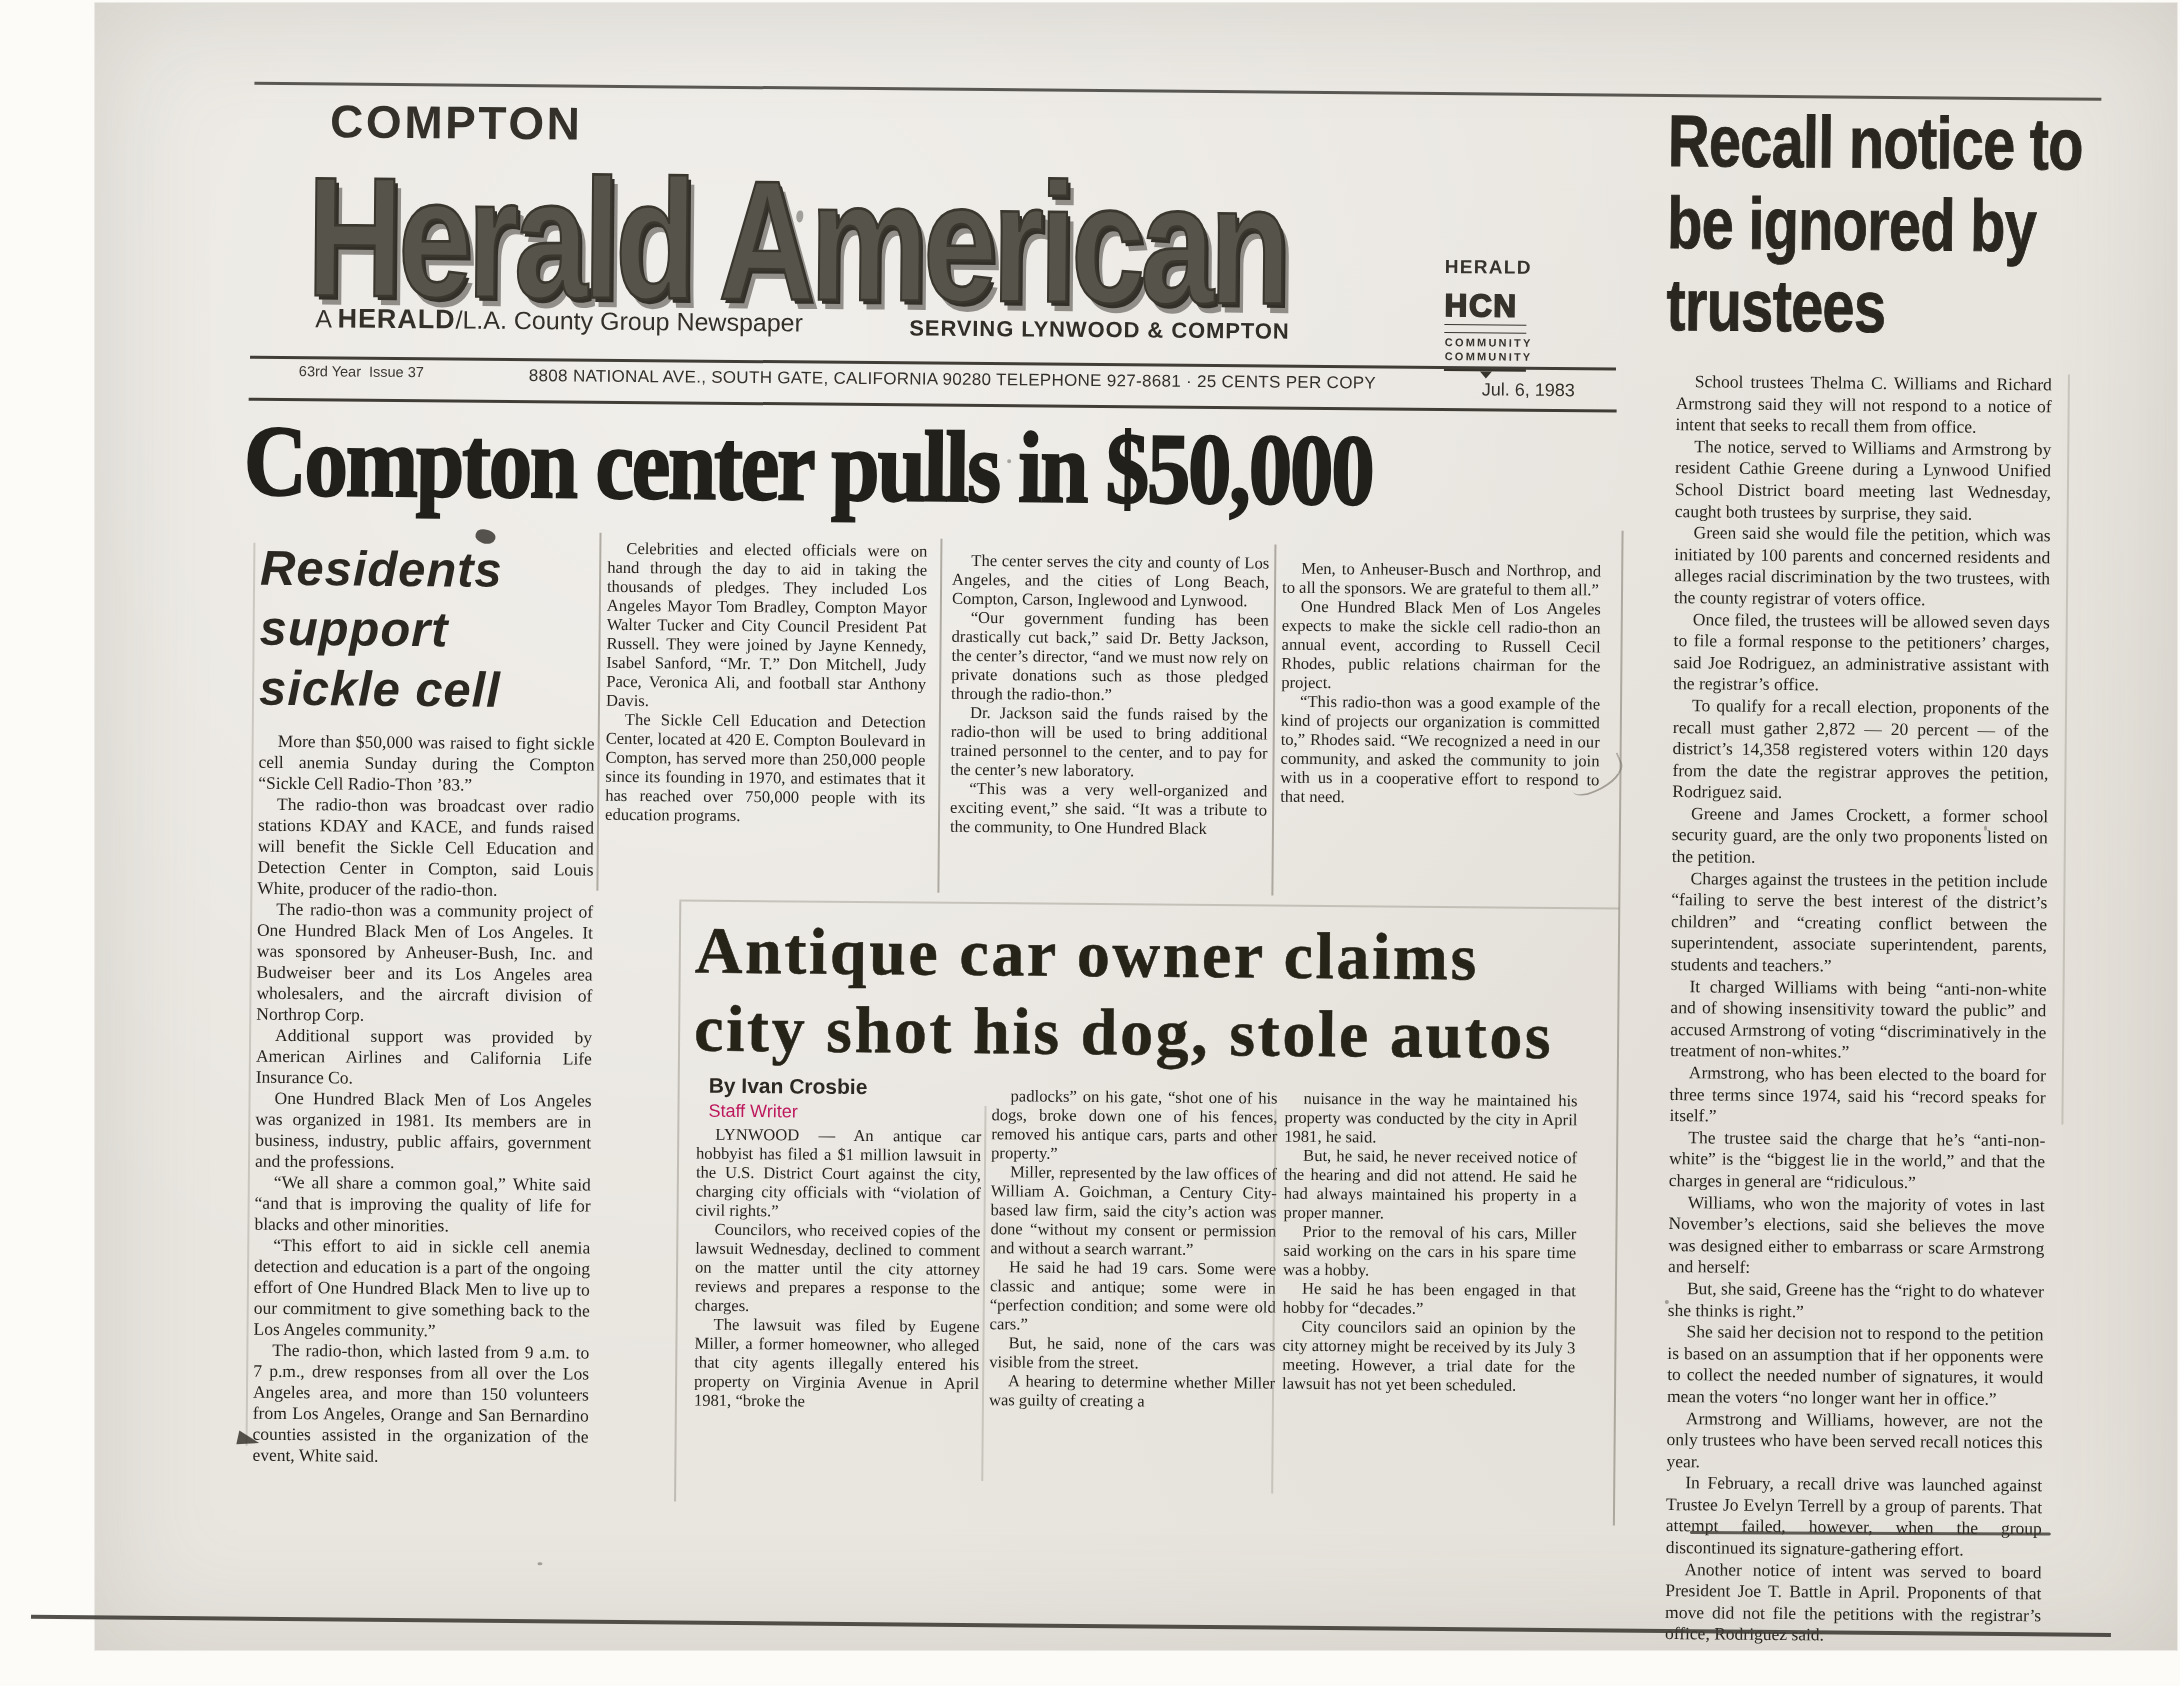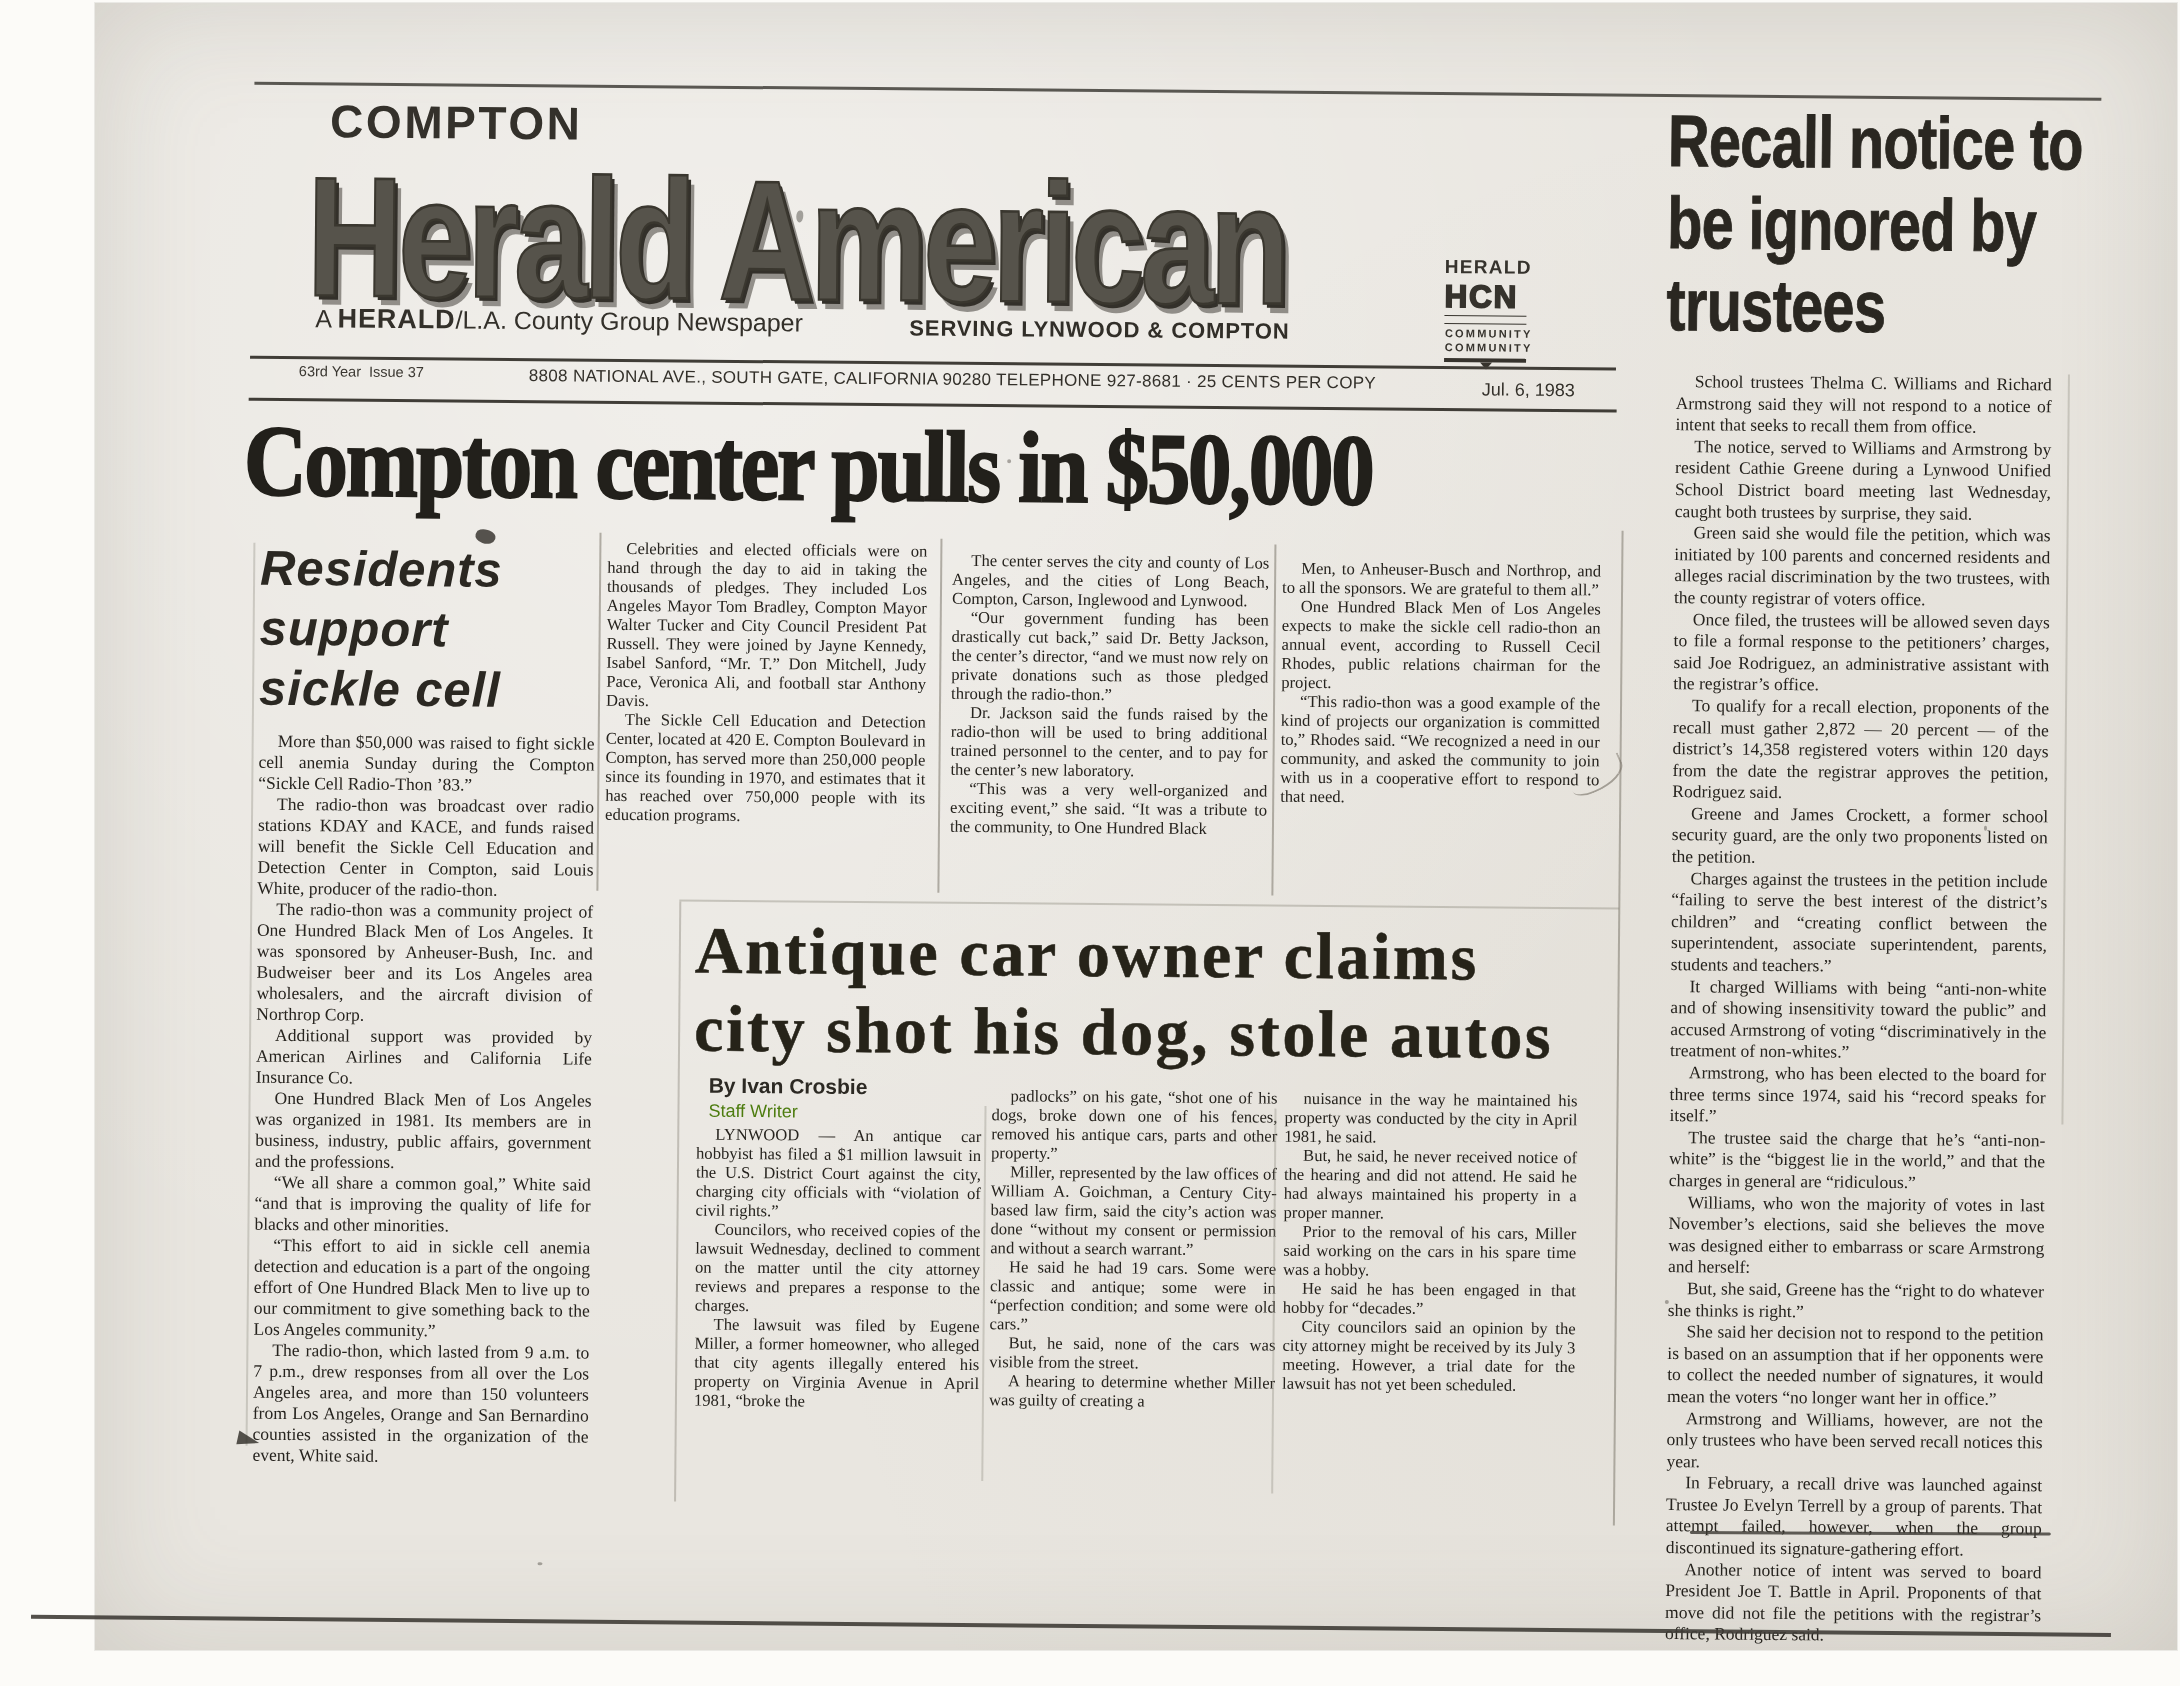--- a/index.html
+++ b/index.html
@@ -57,21 +57,21 @@
     position:absolute;left:312px;top:310px;
     font:400 25px "Liberation Sans",sans-serif;color:#33302a;white-space:nowrap;
   }
   .tagline .brand{font-weight:700;font-size:27px;letter-spacing:0.9px;}
   .serving{
     position:absolute;left:906px;top:317px;
     font:700 22px "Liberation Sans",sans-serif;letter-spacing:0.9px;color:#312e28;white-space:nowrap;
   }
   .hcn{position:absolute;left:1441px;top:254px;width:89px;color:#36332d;}
   .hcn-top{font:700 19px/1.05 "Liberation Sans",sans-serif;letter-spacing:1.3px;}
-  .hcn-acronym{font:700 31.5px/1.0 "Liberation Sans",sans-serif;letter-spacing:1.7px;margin-top:4px;-webkit-text-stroke:1.7px #36332d;}
+  .hcn-acronym{font:700 31.5px/1.0 "Liberation Sans",sans-serif;letter-spacing:1.7px;margin-top:13px;-webkit-text-stroke:1.7px #36332d;}
   .hcn-rules{width:82px;height:6.8px;border-top:1.7px solid #36332d;border-bottom:1.7px solid #36332d;margin:2.6px 0 3.4px 0;}
   .hcn-small{font:700 11px/1.25 "Liberation Sans",sans-serif;letter-spacing:2.2px;text-align:center;}
   .hcn-foot{position:relative;width:82px;height:3.4px;background:#36332d;margin-top:3.4px;}
   .hcn-foot::after{
     content:"";position:absolute;left:36px;top:3.4px;
     border-left:6px solid transparent;border-right:6px solid transparent;border-top:7.7px solid #36332d;
   }
 
   
   .issue{position:absolute;left:296px;top:370px;font:400 14.5px "Liberation Sans",sans-serif;color:#3a3731;white-space:pre;}
@@ -111,21 +111,21 @@
   .col-a{left:606px;top:543px;width:320px;}
   .col-b{left:951px;top:552px;width:317px;}
   .col-c{left:1281px;top:557px;width:319px;}
   .car-col1{left:700px;top:1128px;width:285px;}
   .car-col2{left:995px;top:1087px;width:286px;}
   .car-col3{left:1288px;top:1087px;width:293px;}
   .recall-body{left:1673px;top:366px;width:376px;}
   .recall-body p{font-size:17.5px;line-height:21.6px;}
 
   .byline{position:absolute;left:712px;top:1077px;font:700 21px "Liberation Sans",sans-serif;color:#2c2923;}
-  .byrole{position:absolute;left:712px;top:1104px;font:400 18px "Liberation Sans",sans-serif;color:#4d7c0f;}
+  .byrole{position:absolute;left:712px;top:1104px;font:400 18px "Liberation Sans",sans-serif;color:#be185d;}
 
   .end-rule{position:absolute;left:1697px;top:1525px;width:361px;height:3.4px;background:#3b3832;
     transform:rotate(-.25deg);opacity:.8;border-radius:1.7px;}
 
   
   .blot{position:absolute;background:rgba(42,39,33,.78);border-radius:55% 45% 60% 50%;}
   .blot1{left:474px;top:535px;width:20.4px;height:13.6px;transform:rotate(18deg);}
   .blot2{left:792px;top:213px;width:6.8px;height:12px;opacity:.5;}
   .mark-arrow{position:absolute;left:244px;top:1440px;width:0;height:0;
     border-top:8.5px solid transparent;border-bottom:6.8px solid transparent;border-left:22px solid rgba(45,42,36,.8);

